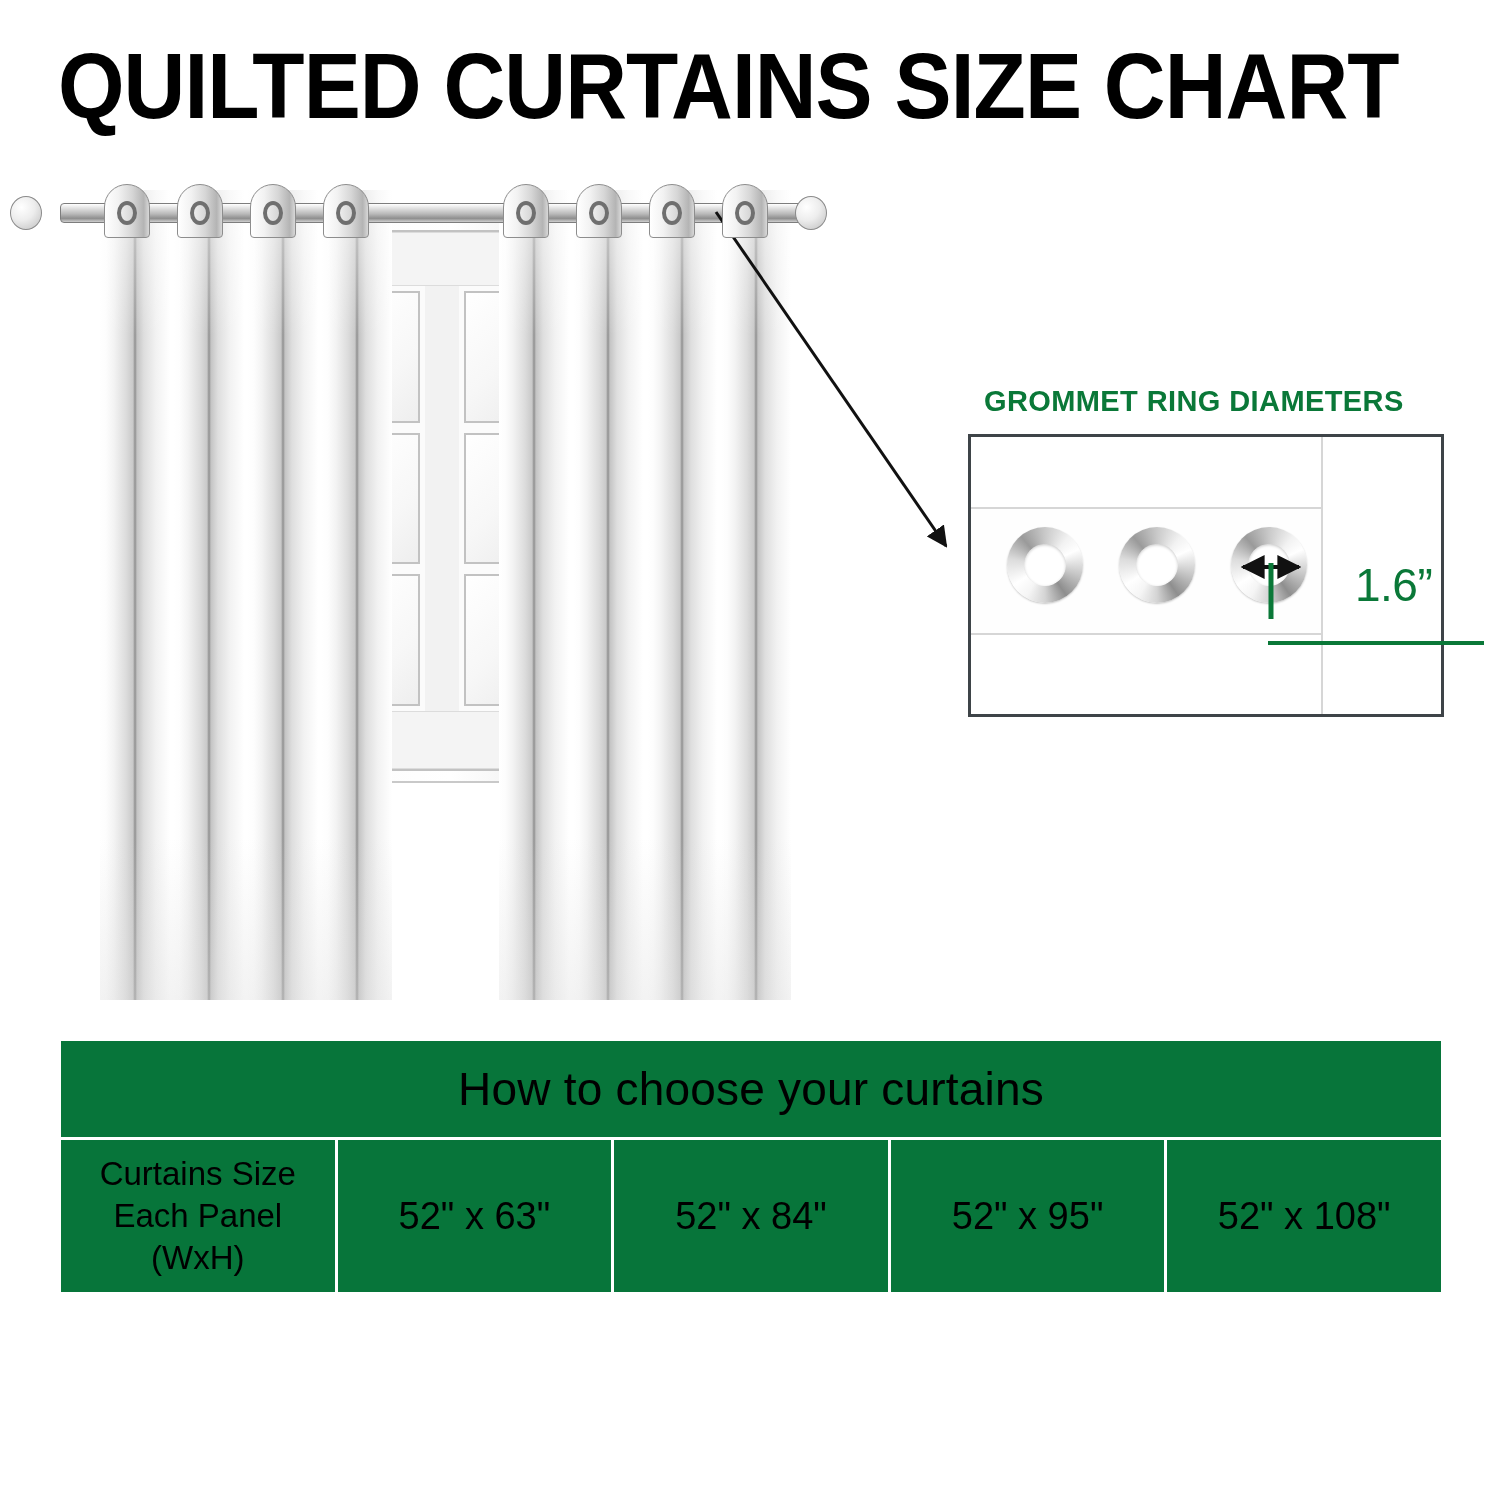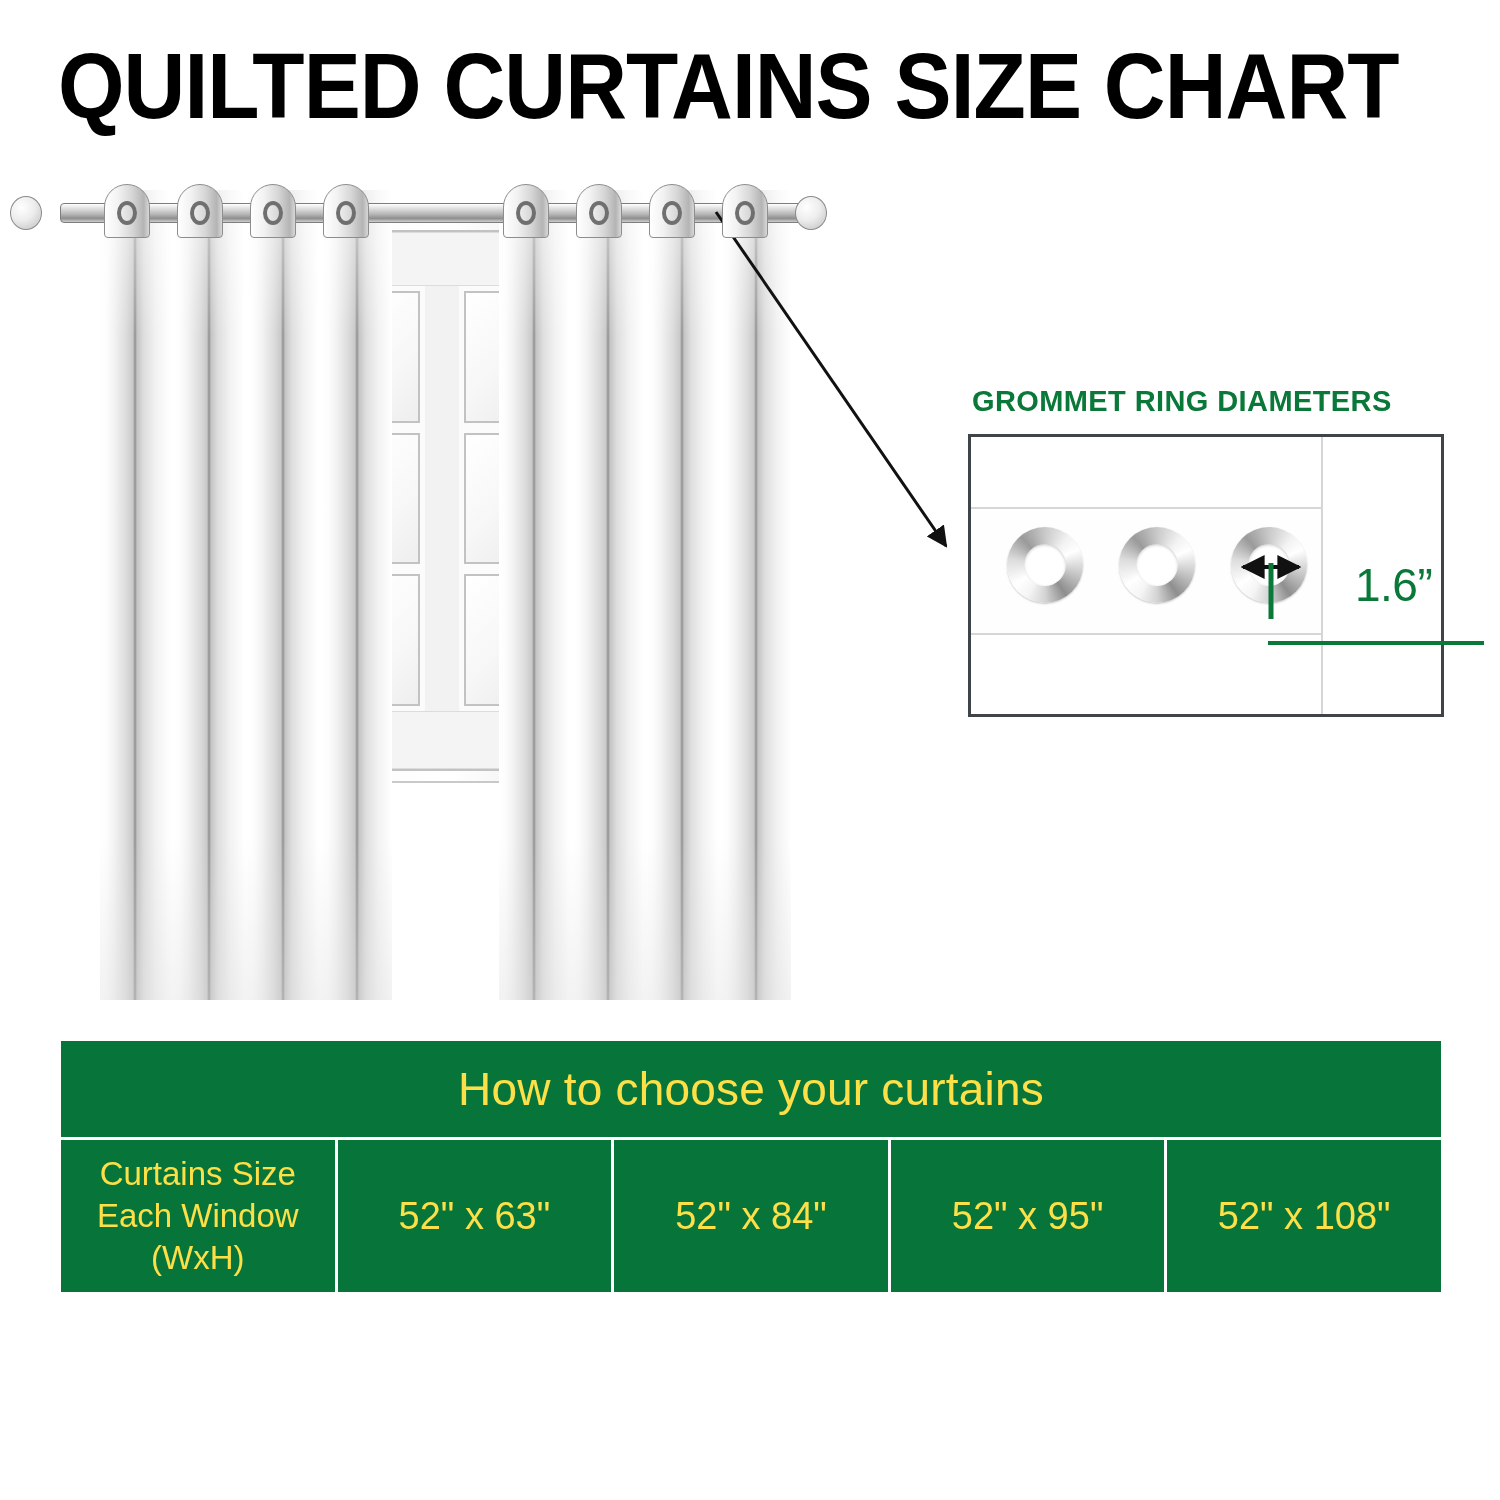--- a/index.html
+++ b/index.html
@@ -142,21 +142,21 @@
   #grommet-section{
     position:absolute;
     left:968px; top:385px;
     width:478px;
   }
   #grommet-heading{
     font-size:29px;
     font-weight:700;
     color:#0a7838;
     letter-spacing:.4px;
-    margin:0 0 16px 4px;
+    margin:0 0 16px 16px;
     white-space:nowrap;
   }
   #grommet-box{
     position:relative;
     width:476px;height:283px;
     background:#ffffff;
     border:3px solid #3e4448;
     box-sizing:border-box;
   }
   .gb-strip{
@@ -223,21 +223,21 @@
     position:absolute;
     left:58px; top:1038px;
     width:1386px;
     border-collapse:separate;
     border-spacing:3px;
     background:#ffffff;
     table-layout:fixed;
   }
   #size-table td{
     background:#07753a;
-    color:#fde047;
+    color:#000000;
     text-align:center;
     vertical-align:middle;
     padding:0;
     font-weight:400;
   }
   #size-table .th-main{
     height:96px;
     font-size:46px;
     letter-spacing:.2px;
   }
@@ -347,21 +347,21 @@
 <div id="dim-label">1.6”</div>
 
 <table id="size-table">
   <tbody>
     <tr>
       <td class="th-main" colspan="5">How to choose your curtains</td>
     </tr>
     <tr class="data-row">
       <td class="row-label">
         <div>Curtains Size</div>
-        <div>Each Window</div>
+        <div>Each Panel</div>
         <div>(WxH)</div>
       </td>
       <td class="cell">52" x 63"</td>
       <td class="cell">52" x 84"</td>
       <td class="cell">52" x 95"</td>
       <td class="cell">52" x 108"</td>
     </tr>
   </tbody>
 </table>
 

